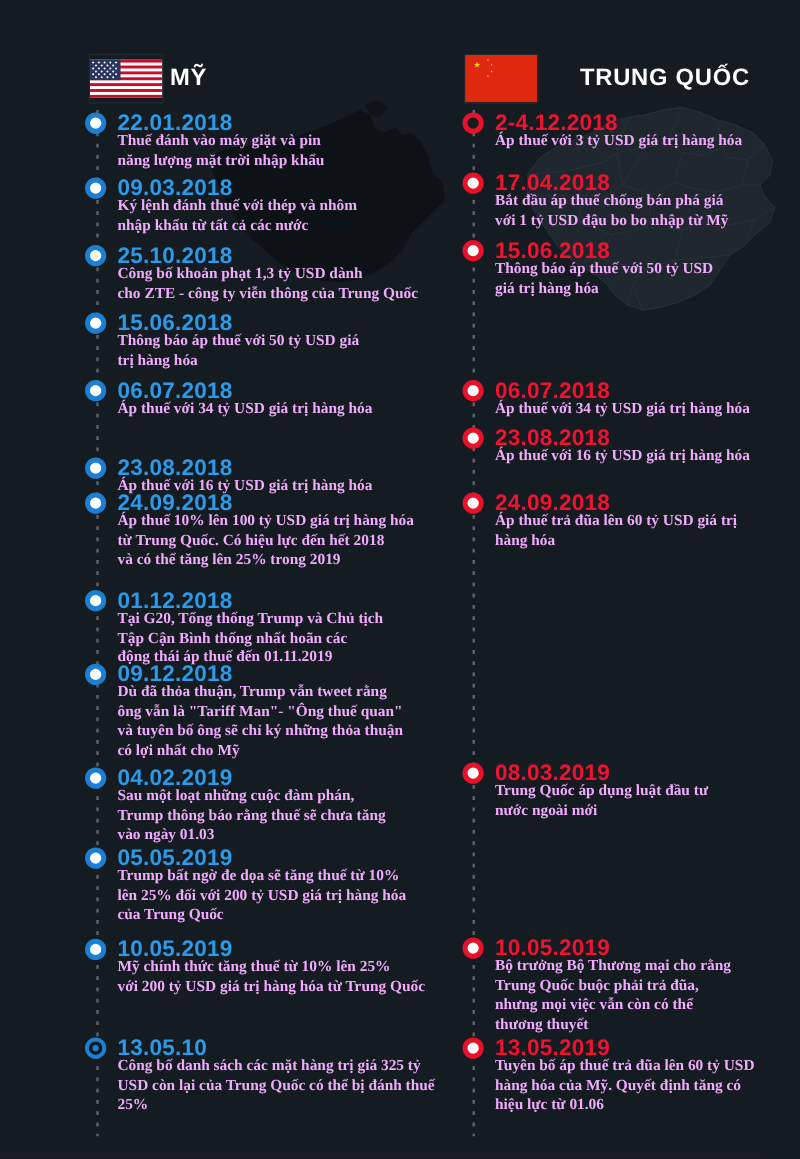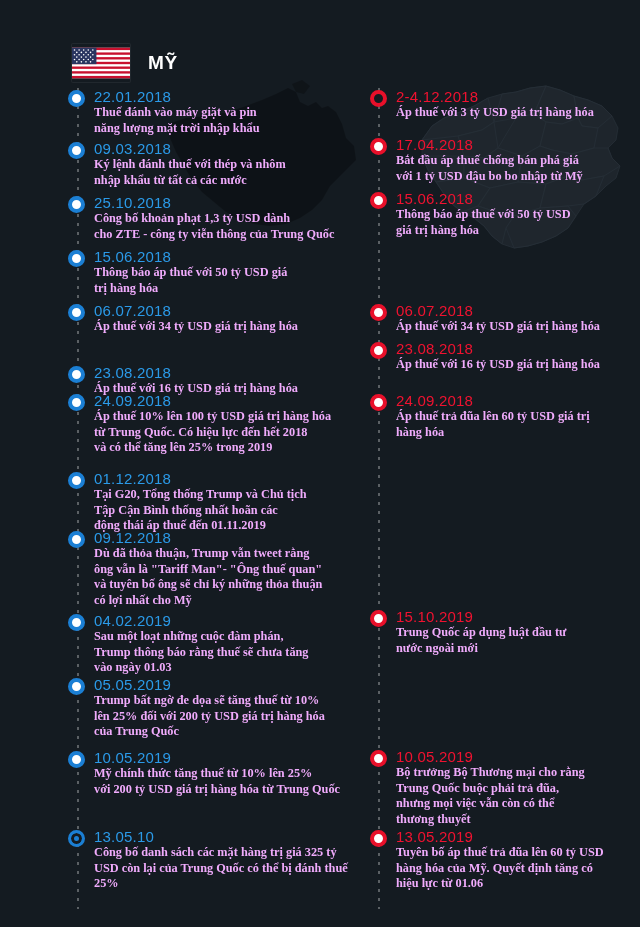--- a/index.html
+++ b/index.html
@@ -70,21 +70,21 @@
     flex: 0 0 auto;
     box-shadow: 0 0 0 1px rgba(255,255,255,.06);
   }
   .flag svg { display: block; width: 100%; height: 100%; }
 
   .col-title {
     color: #ffffff;
     font-size: 19px;
     font-weight: bold;
     letter-spacing: .6px;
-    margin-left: 18px;
+    margin-left: 6px;
     white-space: nowrap;
   }
   .col-cn .col-title { margin-left: 34px; }
 
   
   .rail {
     position: absolute;
     top: 88px;
     width: 2px;
     bottom: 18px;
@@ -128,22 +128,22 @@
   }
   .col-cn .dot.filled {
     background: #ffffff;
     border: 4px solid #e8102a;
   }
 
   .date {
     position: absolute;
     left: 40px;
     top: 0;
-    font-size: 15px;
-    font-weight: normal;
+    font-size: 18px;
+    font-weight: bold;
     letter-spacing: .2px;
     white-space: nowrap;
   }
   .col-us .date { color: #2b9ae8; }
   .col-cn .date { color: #f01230; }
 
   .desc {
     position: absolute;
     left: 40px;
     top: 17px;
@@ -330,20 +330,35 @@
           <span class="dot"></span>
           <div class="date">13.05.10</div>
           <div class="desc">Công bố danh sách các mặt hàng trị giá 325 tỷ
 USD còn lại của Trung Quốc có thể bị đánh thuế
 25%</div>
         </div>
       </div>
   </div>
 
   <div class="column col-cn">
+    <div class="col-header">
+      <span class="flag">
+        <svg viewBox="0 0 76 50" xmlns="http://www.w3.org/2000/svg">
+          <rect width="76" height="50" fill="#de2910"></rect>
+          <g fill="#ffde00">
+            <polygon points="12.5,7 14.6,13.2 9.3,9.4 15.7,9.4 10.4,13.2"></polygon>
+            <polygon points="24,4 24.8,6.3 22.8,4.9 25.2,4.9 23.2,6.3"></polygon>
+            <polygon points="28,9 28.8,11.3 26.8,9.9 29.2,9.9 27.2,11.3"></polygon>
+            <polygon points="28,16 28.8,18.3 26.8,16.9 29.2,16.9 27.2,18.3"></polygon>
+            <polygon points="24,21 24.8,23.3 22.8,21.9 25.2,21.9 23.2,23.3"></polygon>
+          </g>
+        </svg>
+      </span>
+      <span class="col-title">TRUNG QUỐC</span>
+    </div>
     <div class="rail"></div>
     <div class="events">
         <div class="event" style="top: 88px;">
           <span class="dot"></span>
           <div class="date">2-4.12.2018</div>
           <div class="desc">Áp thuế với 3 tỷ USD giá trị hàng hóa</div>
         </div>
         <div class="event" style="top: 136px;">
           <span class="dot filled"></span>
           <div class="date">17.04.2018</div>
@@ -367,21 +382,21 @@
           <div class="desc">Áp thuế với 16 tỷ USD giá trị hàng hóa</div>
         </div>
         <div class="event" style="top: 392px;">
           <span class="dot filled"></span>
           <div class="date">24.09.2018</div>
           <div class="desc">Áp thuế trả đũa lên 60 tỷ USD giá trị
 hàng hóa</div>
         </div>
         <div class="event" style="top: 608px;">
           <span class="dot filled"></span>
-          <div class="date">15.10.2019</div>
+          <div class="date">08.03.2019</div>
           <div class="desc">Trung Quốc áp dụng luật đầu tư
 nước ngoài mới</div>
         </div>
         <div class="event" style="top: 748px;">
           <span class="dot filled"></span>
           <div class="date">10.05.2019</div>
           <div class="desc">Bộ trưởng Bộ Thương mại cho rằng
 Trung Quốc buộc phải trả đũa,
 nhưng mọi việc vẫn còn có thể
 thương thuyết</div>

